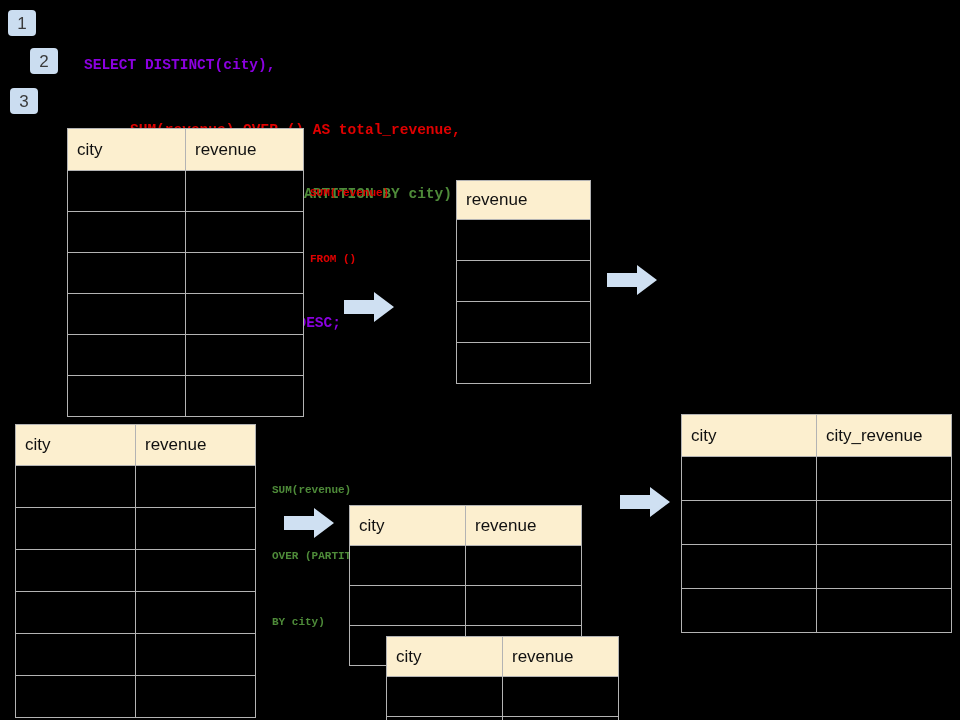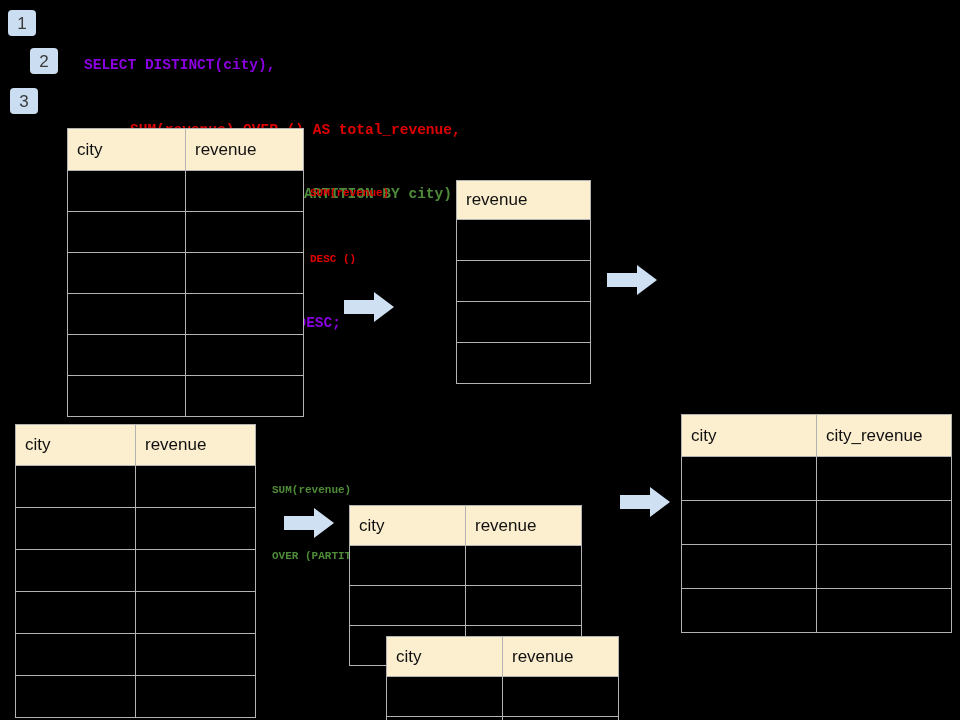--- a/index.html
+++ b/index.html
@@ -118,26 +118,27 @@
     <div class="sql-line c-purple">SELECT DISTINCT(city),</div>
     <div class="sql-line c-red" style="padding-left:46px;">SUM(revenue) OVER () AS total_revenue,</div>
     <div class="sql-line c-green" style="padding-left:46px;">SUM(revenue) OVER (PARTITION BY city) as city_revenue</div>
     <div class="sql-line c-purple" style="padding-left:22px;">FROM rides</div>
     <div class="sql-line c-purple" style="padding-left:22px;">ORDER by city_revenue DESC;</div>
   </div>
 
 
   <div class="annot c-red" style="left:310px; top:138px;">
     <div>SUM(revenue)</div>
-    <div>DESC ()</div>
+    <div>FROM ()</div>
   </div>
 
   <div class="annot c-green" style="left:272px; top:435px;">
     <div>SUM(revenue)</div>
     <div>OVER (PARTITION</div>
+    <div>BY city)</div>
   </div>
 
   <table class="tbl" style="left:67px; top:128px; width:236px;">
     <colgroup>
         <col style="width:118px">
         <col style="width:118px">
       </colgroup>
     <thead>
       <tr>
         <th style="height:41px;">city</th>

